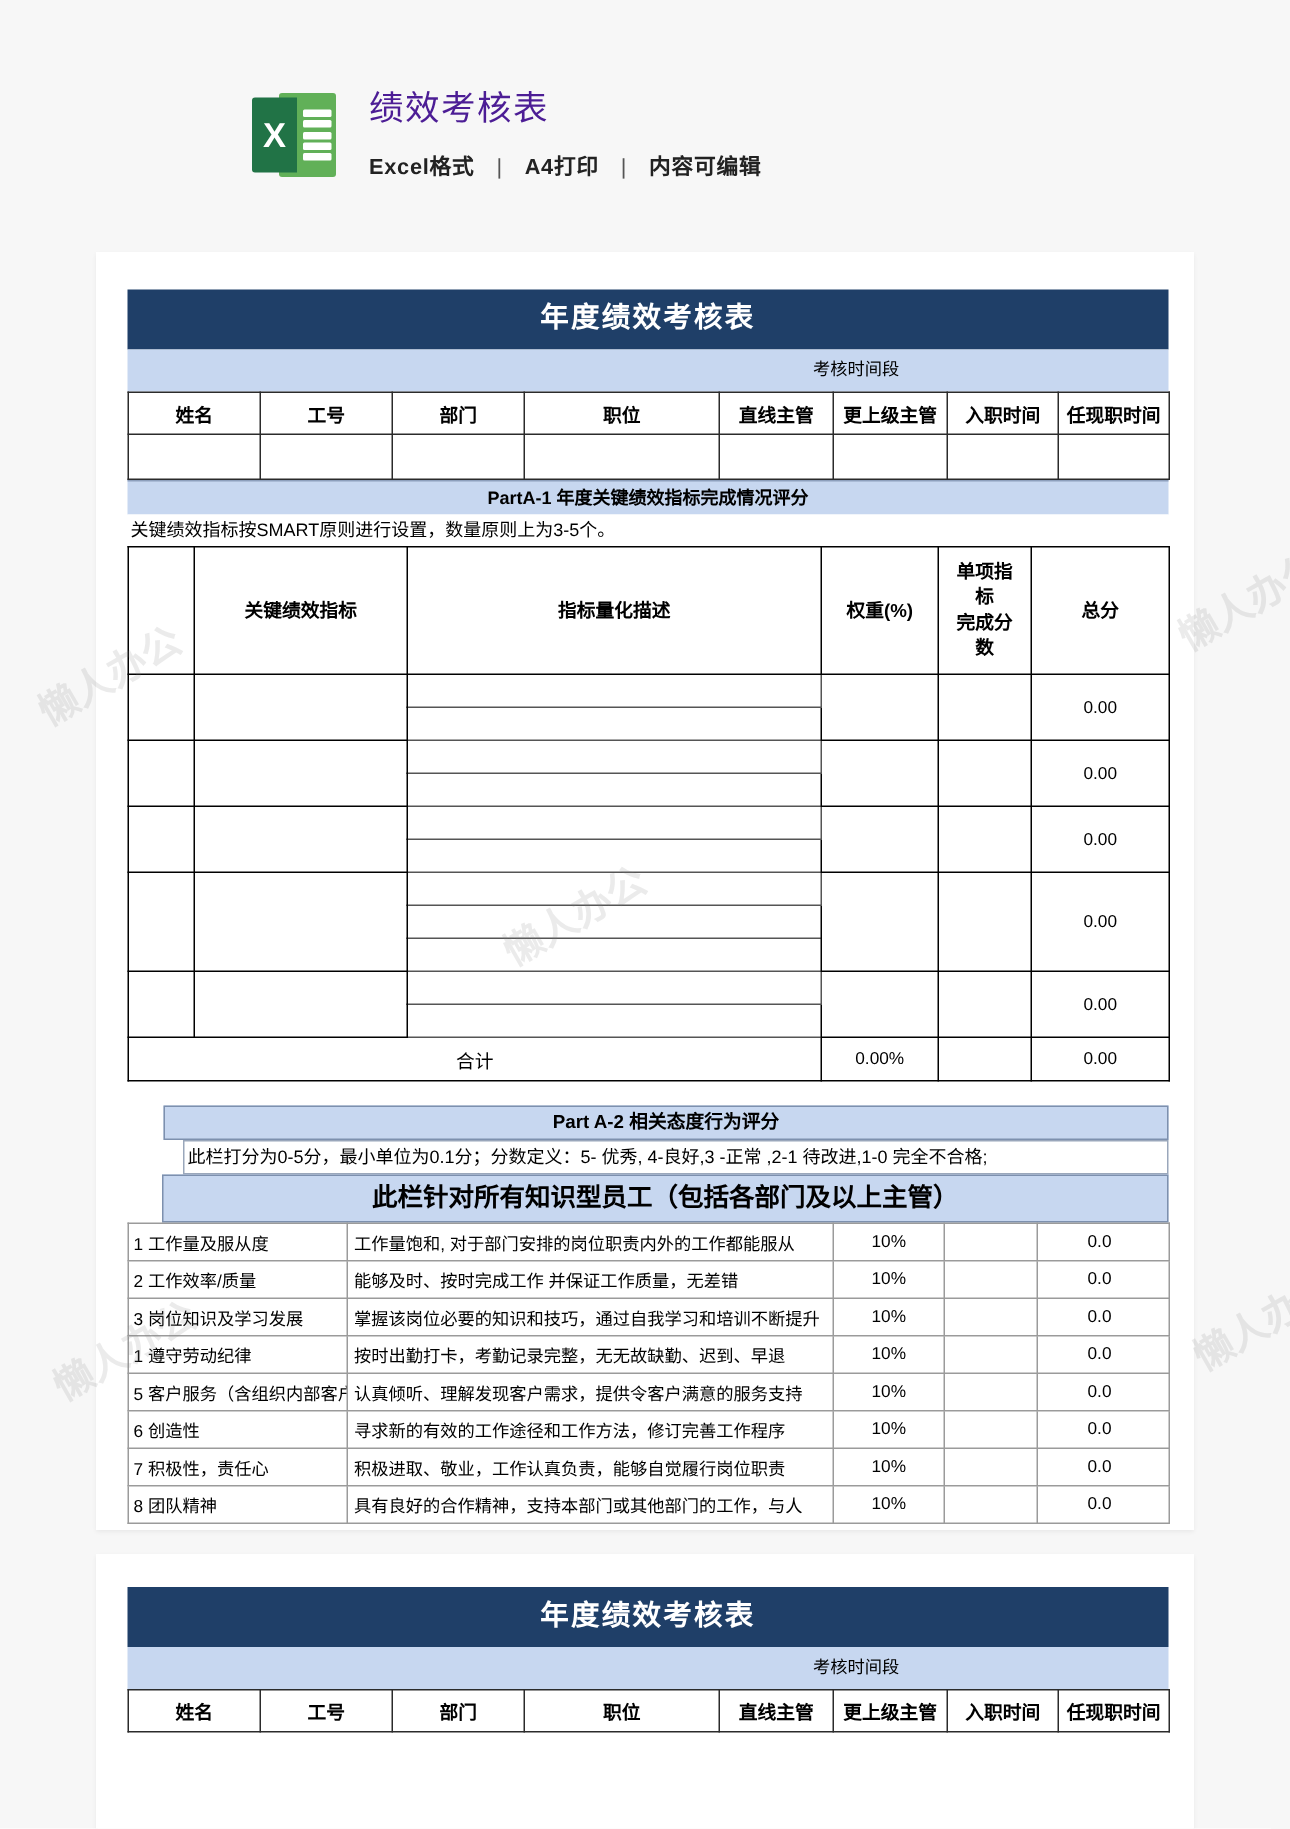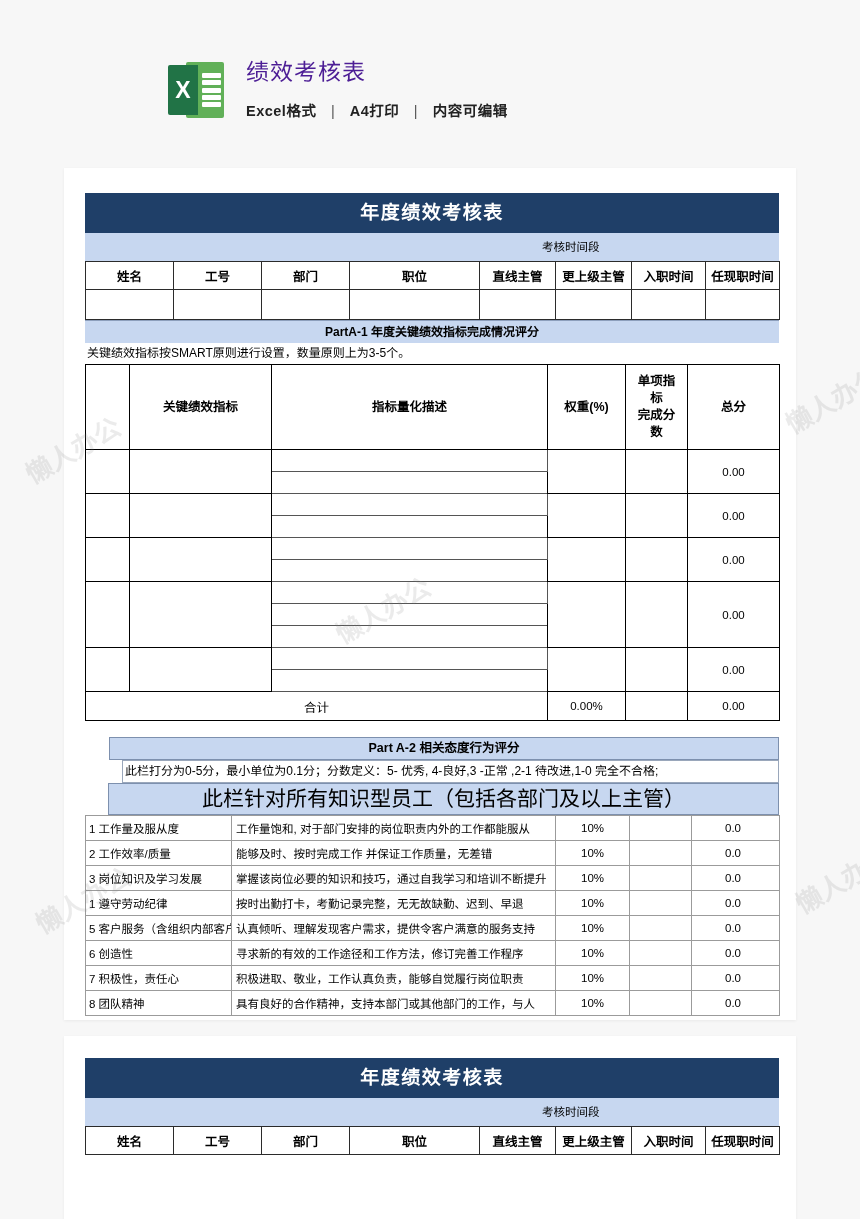--- a/index.html
+++ b/index.html
@@ -111,21 +111,21 @@
   .a2-title{
     background:#c7d7f0;height:21px;line-height:21px;text-align:center;
     font-size:12.5px;font-weight:bold;color:#000;border:1px solid #7d90ae;margin-left:24px;
   }
   .a2-note{
     background:#ffffff;height:21px;line-height:21px;
     font-size:12px;color:#000;padding-left:2px;border:1px solid #9aa7bb;margin-left:37px;
   }
   .a2-big{
     background:#c7d7f0;height:30px;line-height:30px;text-align:center;
-    font-size:21px;font-weight:normal;color:#000;border:1px solid #7d90ae;margin-left:23px;
+    font-size:17px;font-weight:bold;color:#000;border:1px solid #7d90ae;margin-left:23px;
   }
   table.a2{border-collapse:collapse;width:694px;table-layout:fixed;}
   table.a2 td{
     border:1px solid #9b9b9b;font-size:11.5px;color:#000;height:22px;
     overflow:hidden;white-space:nowrap;
   }
   table.a2 td.colhead{
     background:#f2f2f2;font-weight:bold;text-align:center;font-size:12px;height:21px;
     border:1px solid #5a5a5a;
   }

